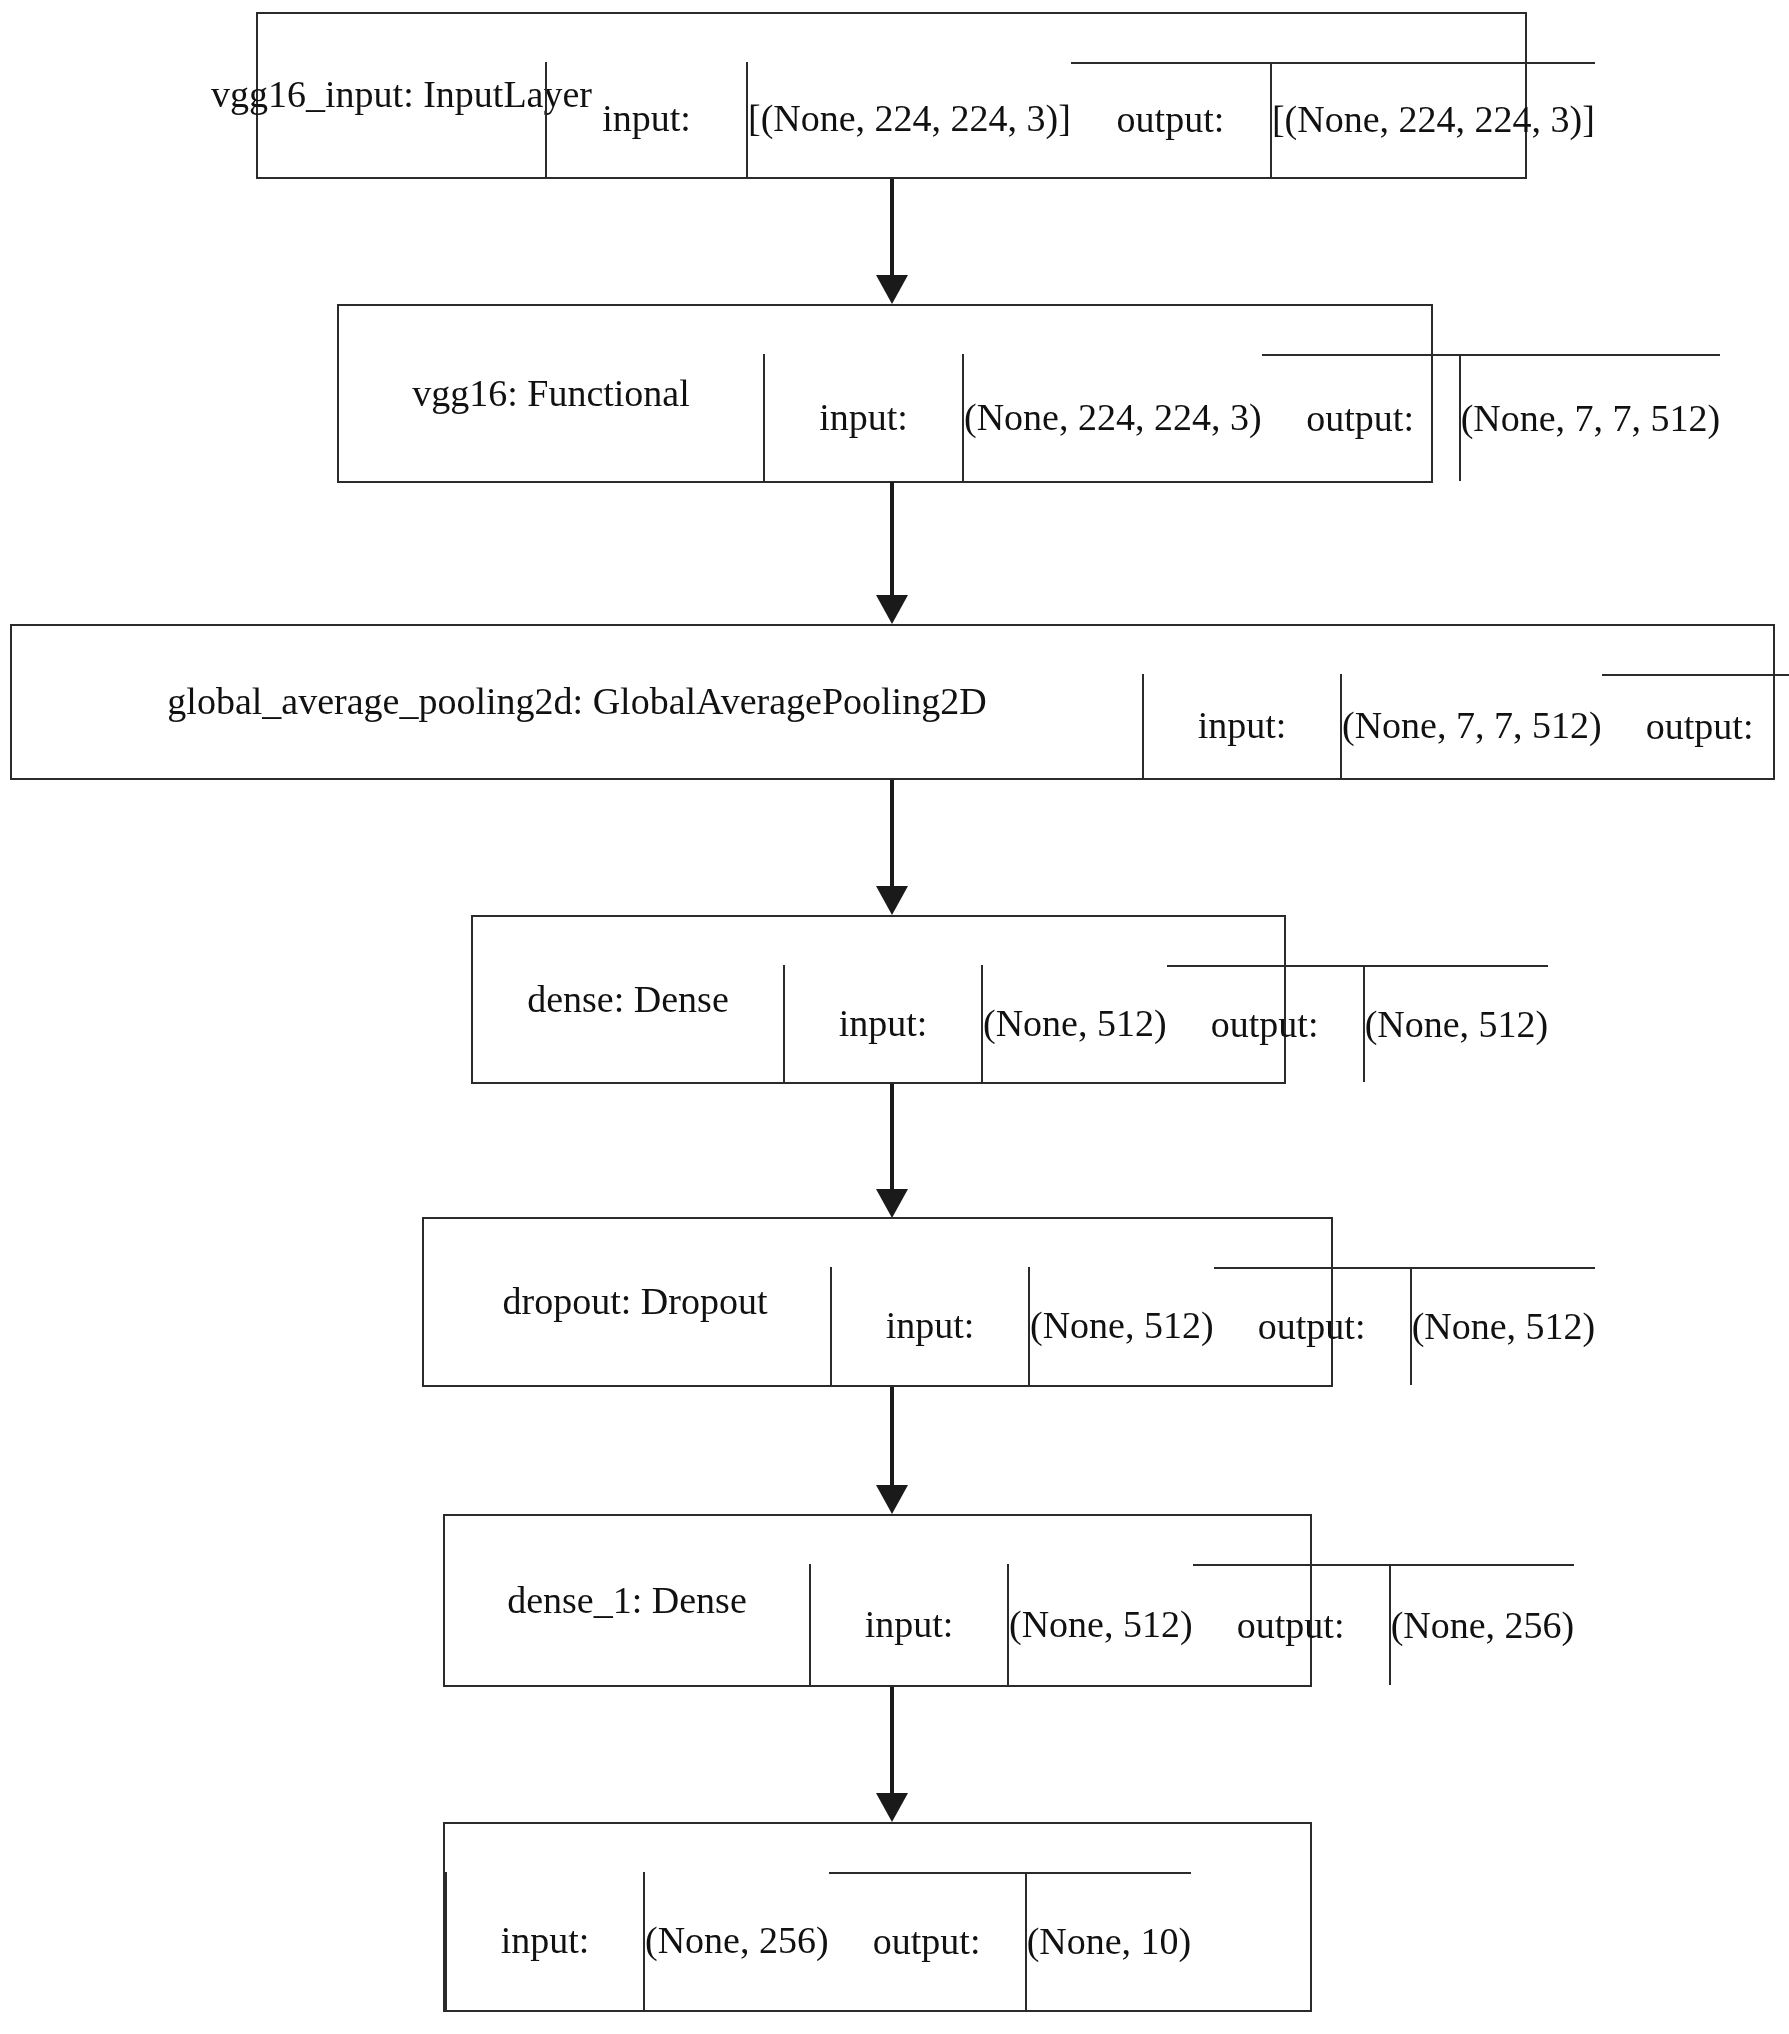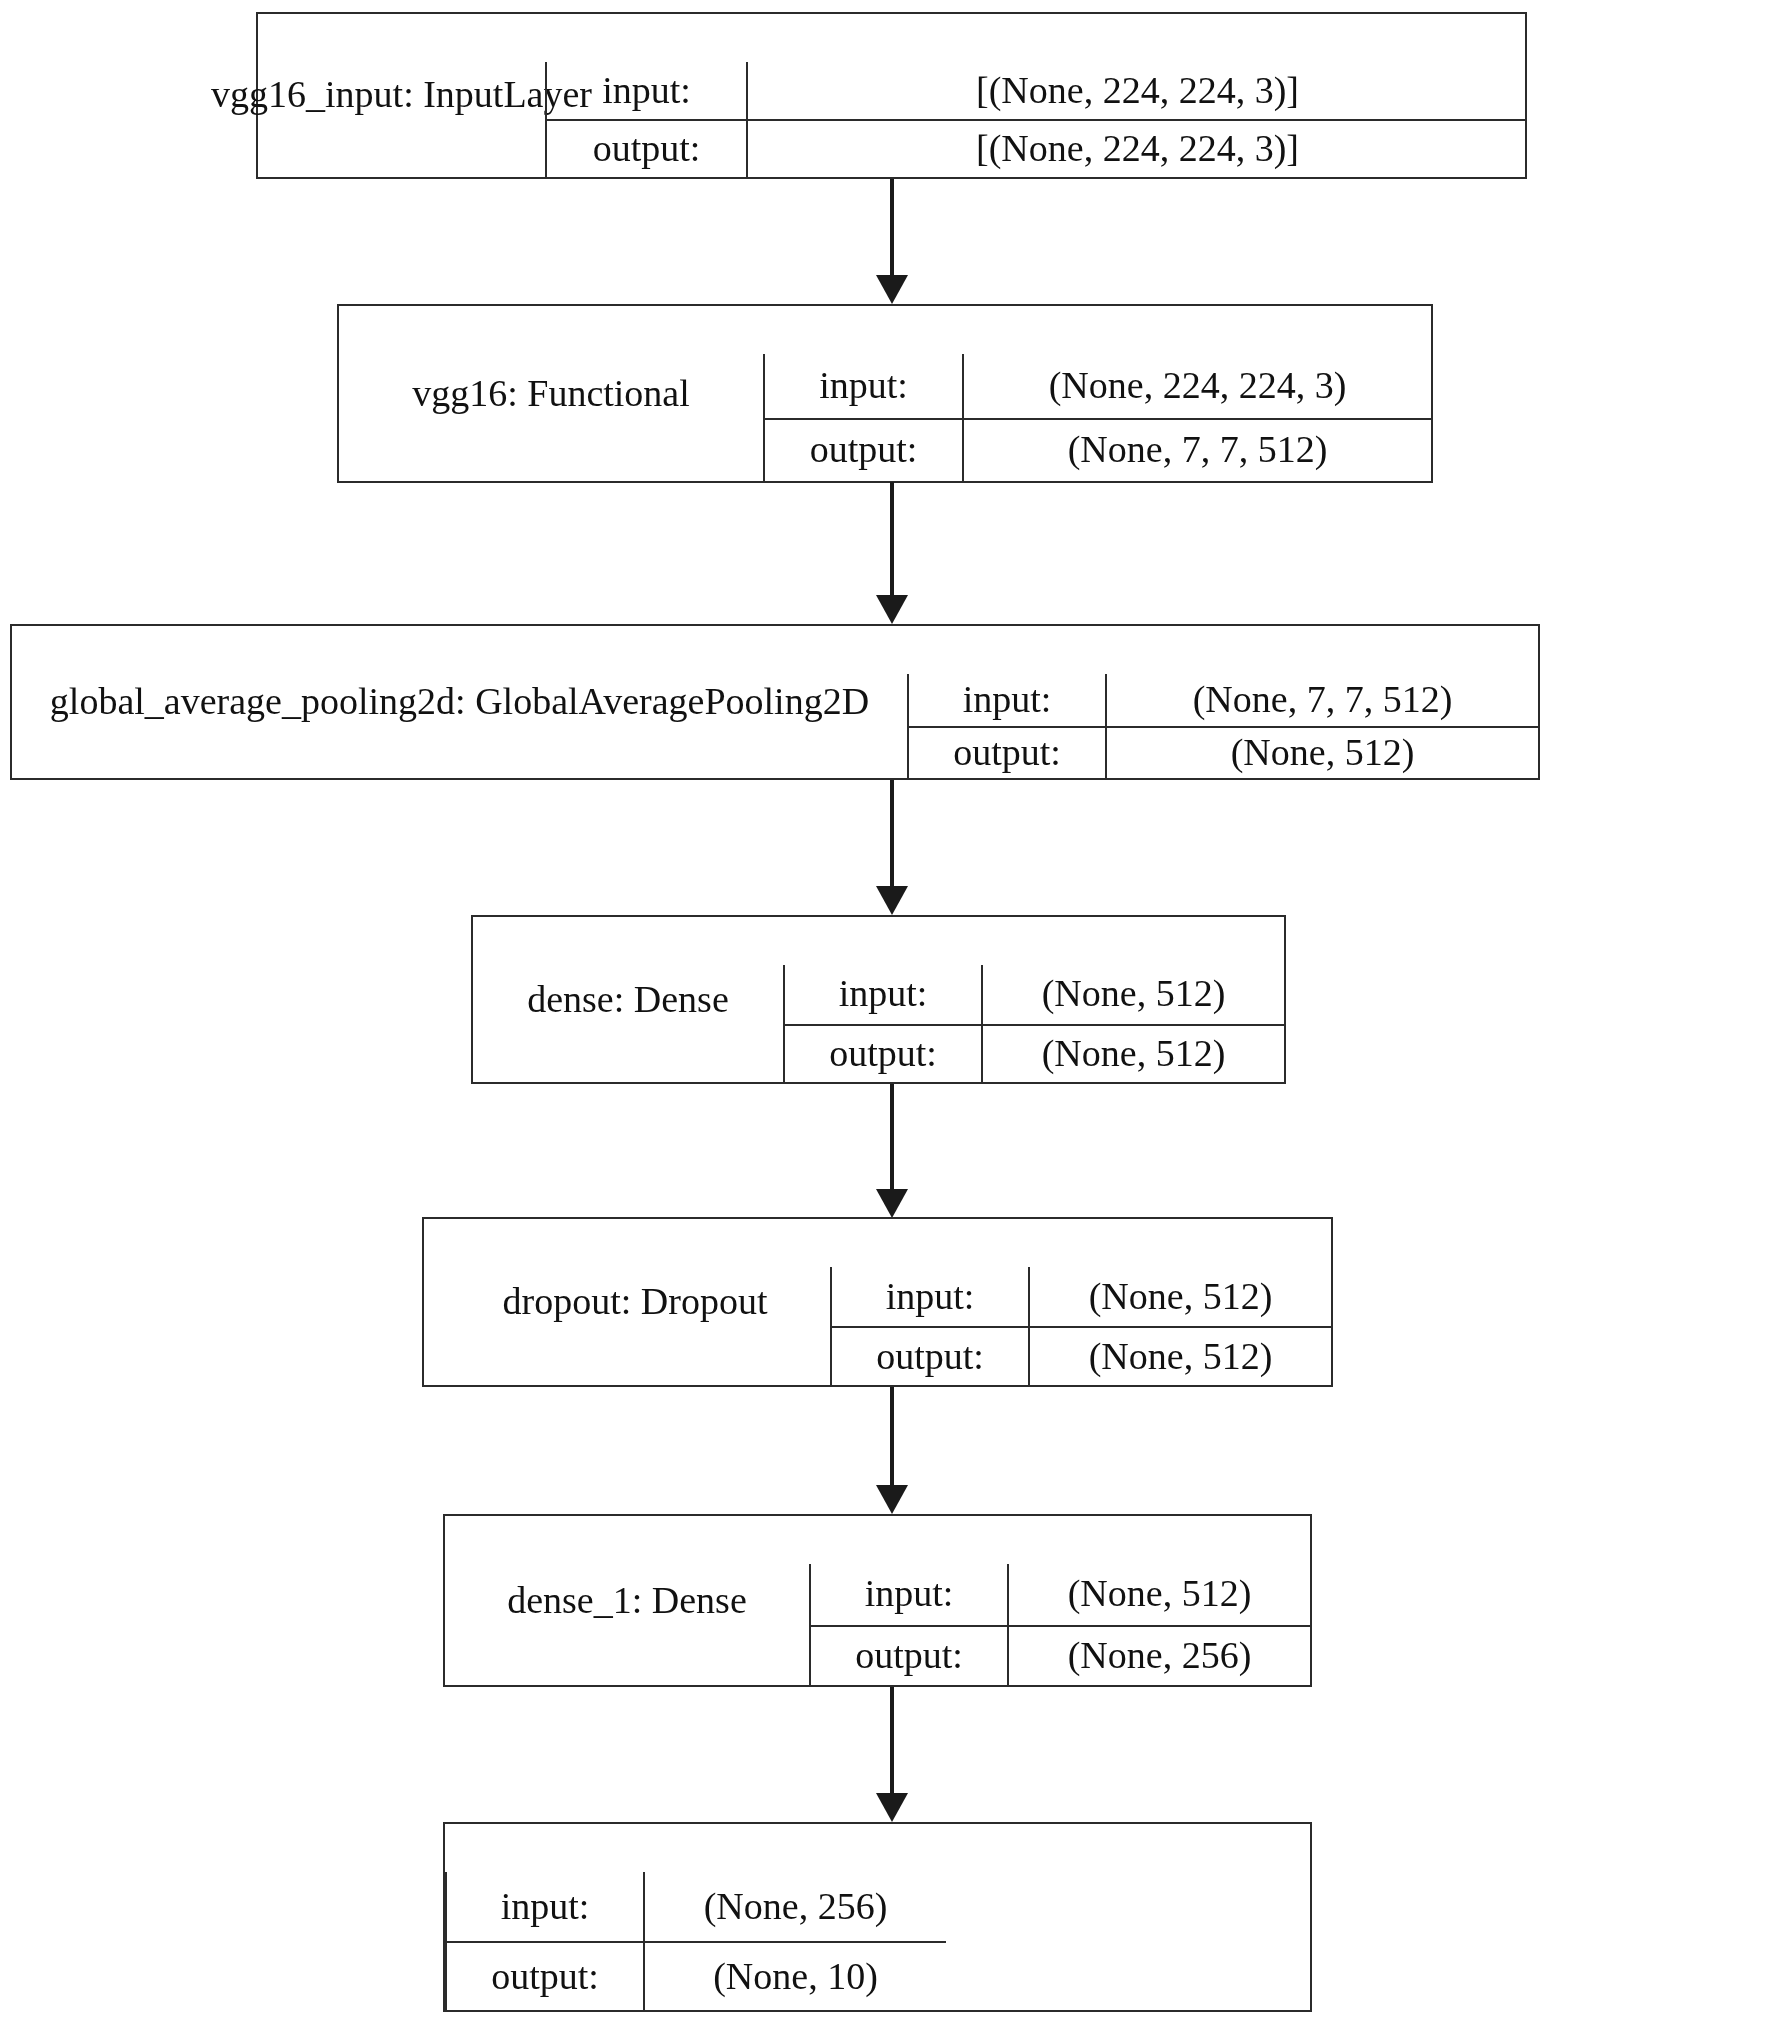--- a/index.html
+++ b/index.html
@@ -32,21 +32,21 @@
     justify-content: center;
     box-sizing: border-box;
     padding: 0 18.6px;
     text-align: center;
     color: #111111;
     white-space: nowrap;
     line-height: 1.1;
   }
   .node-shapes {
     display: flex;
-    flex-direction: column;
+    flex-direction: row;
     box-sizing: border-box;
     border-left: 2.5px solid #2b2b2b;
     flex: 0 0 auto;
     margin-top: 48px;
   }
   .shape-row {
     display: flex;
     flex-direction: row;
     flex: 1 1 50%;
     box-sizing: border-box;
@@ -128,21 +128,21 @@
         <div class="shape-value">(None, 7, 7, 512)</div>
       </div>
     </div>
   </div>
 
   <div class="arrow" style="left:890px; top:482px; width:4.2px; height:142px;">
     <div class="arrow-stem" style="height:113px;"></div>
     <div class="arrow-head" style="top:113px;"></div>
   </div>
 
-  <div class="node" style="left:10px; top:624px; width:1530px; height:156px; font-size:38px;">
+  <div class="node" style="left:10px; top:624px; width:1765px; height:156px; font-size:38px;">
     <div class="node-name" style="width:1134px;">global_average_pooling2d: GlobalAveragePooling2D</div>
     <div class="node-shapes" style="width:631px;">
       <div class="shape-row">
         <div class="shape-label" style="width:196px;">input:</div>
         <div class="shape-value">(None, 7, 7, 512)</div>
       </div>
       <div class="shape-row second">
         <div class="shape-label" style="width:196px;">output:</div>
         <div class="shape-value">(None, 512)</div>
       </div>

